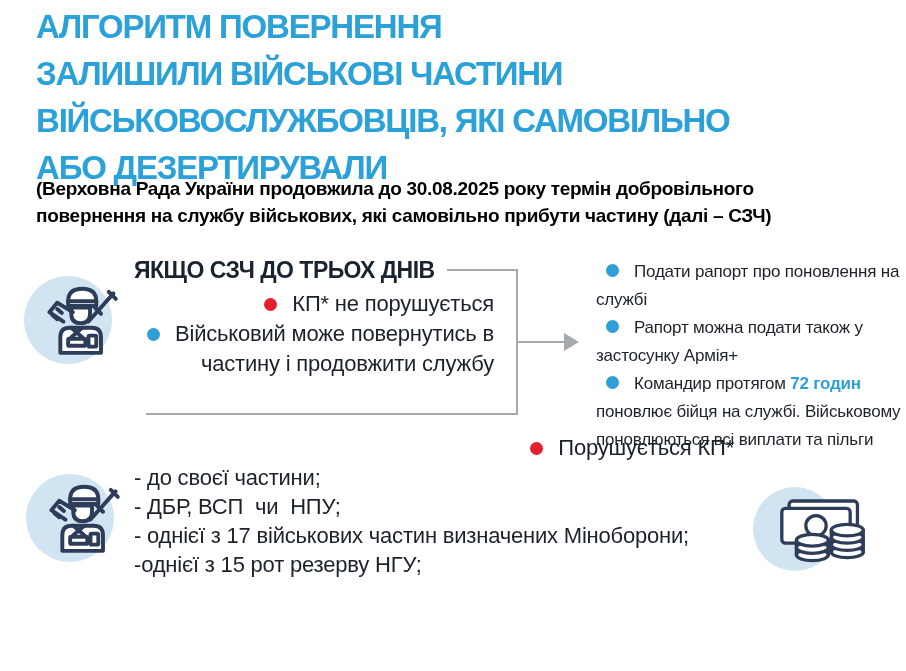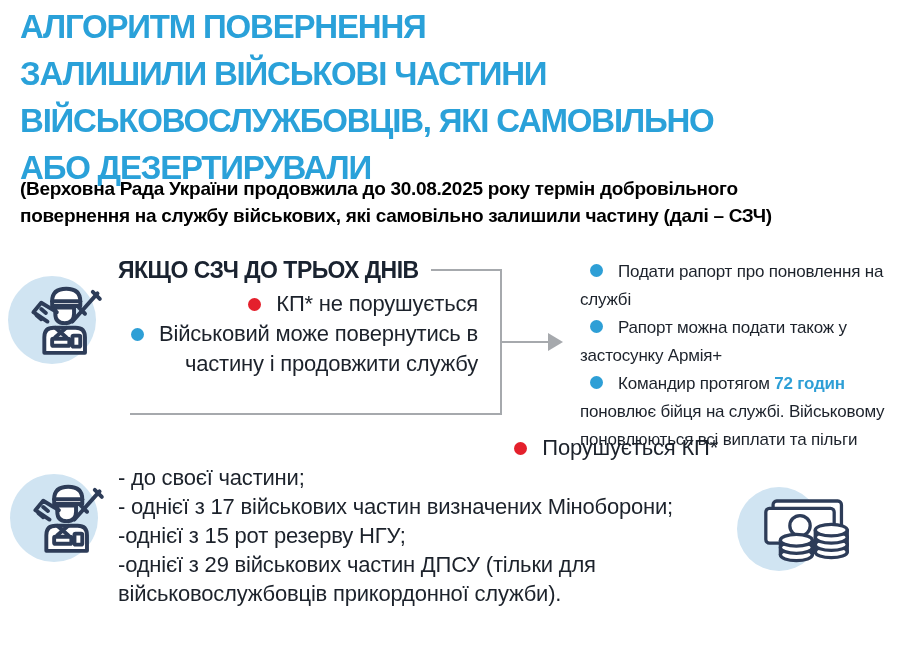--- a/index.html
+++ b/index.html
@@ -1,18 +1,18 @@
 <!DOCTYPE html>
 <html><head>
 <meta charset="utf-8">
 <style>
   html,body{margin:0;padding:0;background:#fff;}
   body{width:906px;height:671px;overflow:hidden;position:relative;
        font-family:"Liberation Sans","DejaVu Sans",sans-serif;color:#1c222b;}
-  .canvas{position:absolute;inset:0;}
+  .canvas{position:absolute;inset:0;margin-left:16px;}
 
   .title{position:absolute;left:20px;top:3px;margin:0;font-size:33px;line-height:47px;
          font-weight:800;letter-spacing:-1.2px;color:#2aa1d9;}
   .subtitle{position:absolute;left:20px;top:175px;font-size:19px;line-height:27px;
             font-weight:700;letter-spacing:-0.3px;color:#000000;}
 
   .block{position:absolute;width:384px;}
   .block1{left:118px;top:255px;}
   .block2{left:118px;top:399px;}
   .head-row{display:flex;align-items:center;width:384px;height:30px;text-align:center;}
@@ -57,21 +57,21 @@
 
   <h1 class="title">
     <div class="title-line">АЛГОРИТМ ПОВЕРНЕННЯ</div>
     <div class="title-line">ЗАЛИШИЛИ ВІЙСЬКОВІ ЧАСТИНИ</div>
     <div class="title-line">ВІЙСЬКОВОСЛУЖБОВЦІВ, ЯКІ САМОВІЛЬНО</div>
     <div class="title-line">АБО ДЕЗЕРТИРУВАЛИ</div>
   </h1>
 
   <div class="subtitle">
     <div>(Верховна Рада України продовжила до 30.08.2025 року термін добровільного</div>
-    <div>повернення на службу військових, які самовільно залишили частину (далі – СЗЧ)</div>
+    <div>повернення на службу військових, які самовільно прибути частину (далі – СЗЧ)</div>
   </div>
 
   <div class="circle c-soldier1"></div>
   <svg class="icon i-soldier1" viewBox="0 0 110 100">
     <g fill="#fff" stroke="#2d3c58" stroke-width="5" stroke-linejoin="round" stroke-linecap="round">
       <path d="M62 52 L94 16" fill="none"></path>
       <path d="M88 14 L97 23" fill="none"></path>
       <path d="M70 34 l8 8" fill="none"></path>
       <path d="M26 92 v-20 q0 -12 12 -12 h28 q12 0 12 12 v20 z"></path>
       <path d="M40 60 l14 12 M54 60 l-14 12" fill="none"></path>
@@ -116,23 +116,23 @@
 
   <section class="block block2">
     <div class="head-row">
       <div class="hline"></div>
     </div>
     <div class="items">
       <div class="item"><span class="dot red"></span><span>Порушується КП*</span></div>
     </div>
     <div class="opts">
       <div class="opt">- до своєї частини;</div>
+      <div class="opt">- ДБР, ВСП  чи  НПУ;</div>
       <div class="opt">- однієї з 17 військових частин визначених Міноборони;</div>
       <div class="opt">-однієї з 15 рот резерву НГУ;</div>
-      <div class="opt">-однієї з 29 військових частин ДПСУ (тільки для військовослужбовців прикордонної служби).</div>
     </div>
   </section>
 
   <div class="vline"></div>
   <div class="astem"></div>
   <div class="ahead"></div>
 
   <div class="right-col">
     <div class="item"><span class="dot blue"></span><span>Подати рапорт про поновлення на службі</span></div>
     <div class="item"><span class="dot blue"></span><span>Рапорт можна подати також у застосунку Армія+</span></div>

